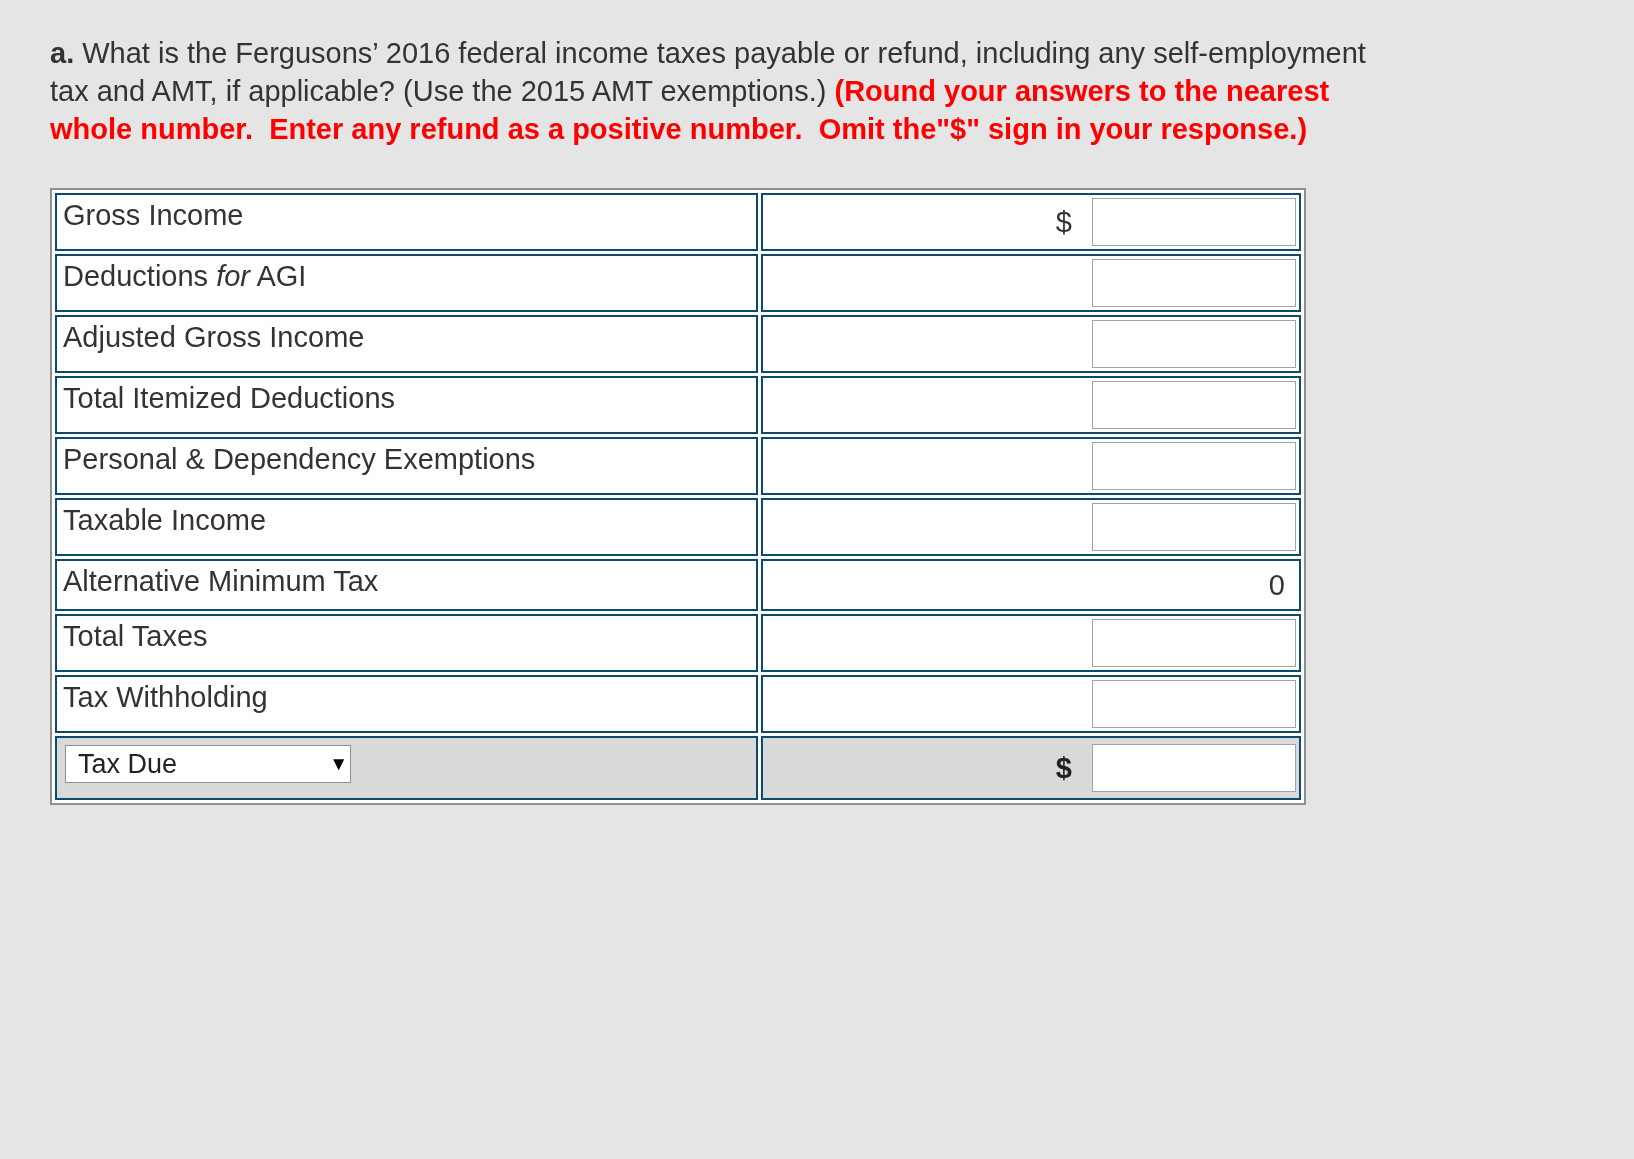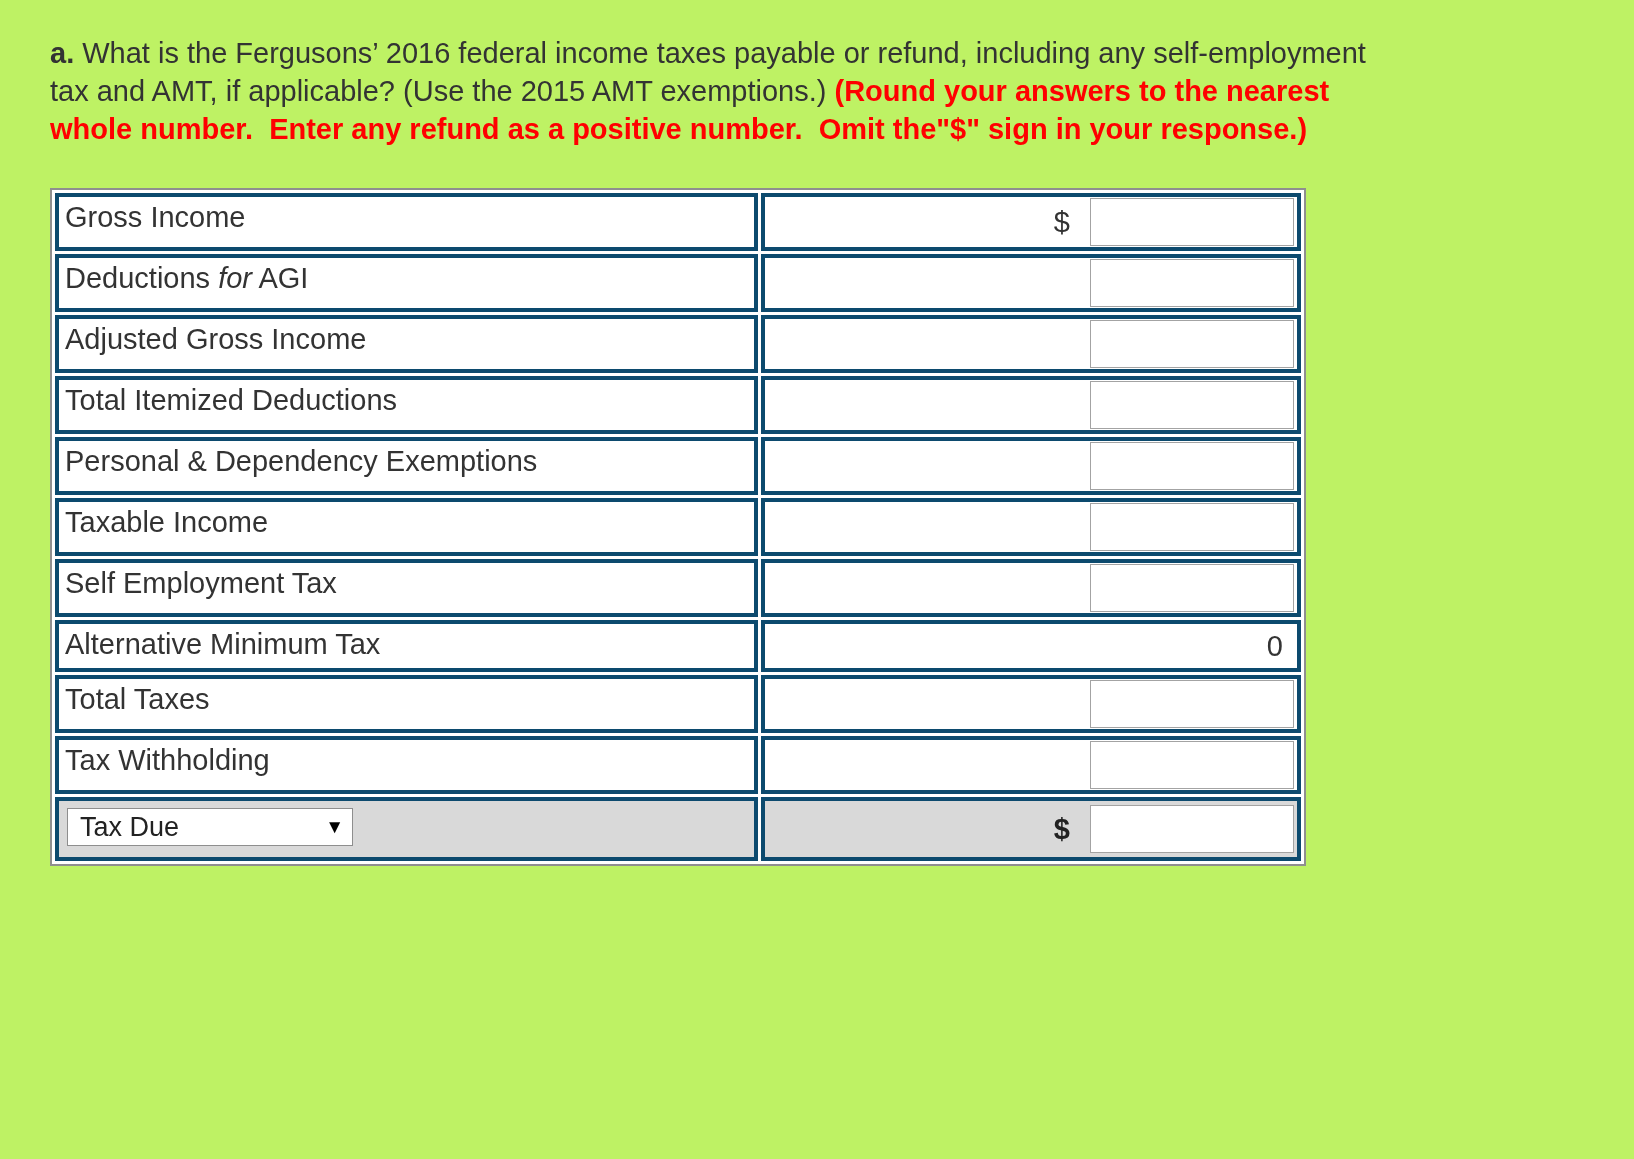--- a/index.html
+++ b/index.html
@@ -1,49 +1,49 @@
 <!DOCTYPE html>
 <html><head>
 <meta charset="utf-8">
 <style>
   * { box-sizing: border-box; }
   html,body { margin:0; padding:0; background:#fff; }
   body { font-family: "Liberation Sans", "DejaVu Sans", sans-serif; }
-  .page { position:relative; width:1634px; height:1159px; background:#bef264; overflow:hidden; }
+  .page { position:relative; width:1634px; height:1159px; background:#e5e5e5; overflow:hidden; }
 
   
   .question { position:absolute; left:50px; top:34px; width:1600px;
               font-size:29px; line-height:38px; color:#333333; }
   .q-line { white-space:pre-wrap; }
   .q-prefix { font-weight:bold; }
   .q-red { color:#ff0000; font-weight:bold; }
 
   
   .tax-table { position:absolute; left:50px; top:188px;
                border-collapse:separate; border-spacing:3px;
                table-layout:fixed; width:1252px;
                background:#ffffff; border:2px solid #8f8f8f; }
-  .tax-table td { border:4px solid #0c4a6e; vertical-align:top; padding:0; background:#fff; }
+  .tax-table td { border:2px solid #0c4a6e; vertical-align:top; padding:0; background:#fff; }
   td.label-cell { padding:3px 4px 0 6px; font-size:29px; line-height:34px; color:#333333; height:58px; }
   td.value-cell { height:58px; }
   td.short { height:52px; }
   td.last { height:64px; }
   td.gray { background:#d9d9d9; }
 
   .val-wrap { display:flex; justify-content:flex-end; align-items:center; height:100%; padding-right:3px; }
   .dollar { font-size:29px; color:#333333; margin-right:20px; }
   .dollar.bold { font-weight:bold; color:#222; }
   .static-val { font-size:29px; color:#333333; padding-right:11px; }
 
   .cell-input { width:204px; height:48px; border:1px solid #a3a3a3; background:#fff;
                 font-size:26px; color:#333; padding:0 8px; outline:none; border-radius:0;
                 font-family:"Liberation Sans","DejaVu Sans",sans-serif; }
 
   .dropdown { display:flex; justify-content:space-between; align-items:center;
-              width:286px; height:38px; margin:4px 0 0 2px; padding:0 8px 0 12px;
+              width:286px; height:38px; margin:4px 0 0 2px; padding:0 2px 0 12px;
               background:#ffffff; border:1px solid #8e8e8e; font-size:27px; color:#222;
               cursor:default; }
   .dd-arrow { font-size:19px; color:#000; }
 
   i.lbl-italic { font-style:italic; }
 </style>
 </head>
 <body>
 
 <div class="page">
@@ -103,28 +103,20 @@
         </tr>
         <tr>
           <td class="label-cell"><span>Taxable Income</span></td>
           <td class="value-cell">
             <div class="val-wrap">
               <input type="text" class="cell-input" style="">
             </div>
           </td>
         </tr>
         <tr>
-          <td class="label-cell"><span>Self Employment Tax</span></td>
-          <td class="value-cell">
-            <div class="val-wrap">
-              <input type="text" class="cell-input" style="">
-            </div>
-          </td>
-        </tr>
-        <tr>
           <td class="label-cell short"><span>Alternative Minimum Tax</span></td>
           <td class="value-cell short">
             <div class="val-wrap">
               <span class="static-val">0</span>
             </div>
           </td>
         </tr>
         <tr>
           <td class="label-cell"><span>Total Taxes</span></td>
           <td class="value-cell">

